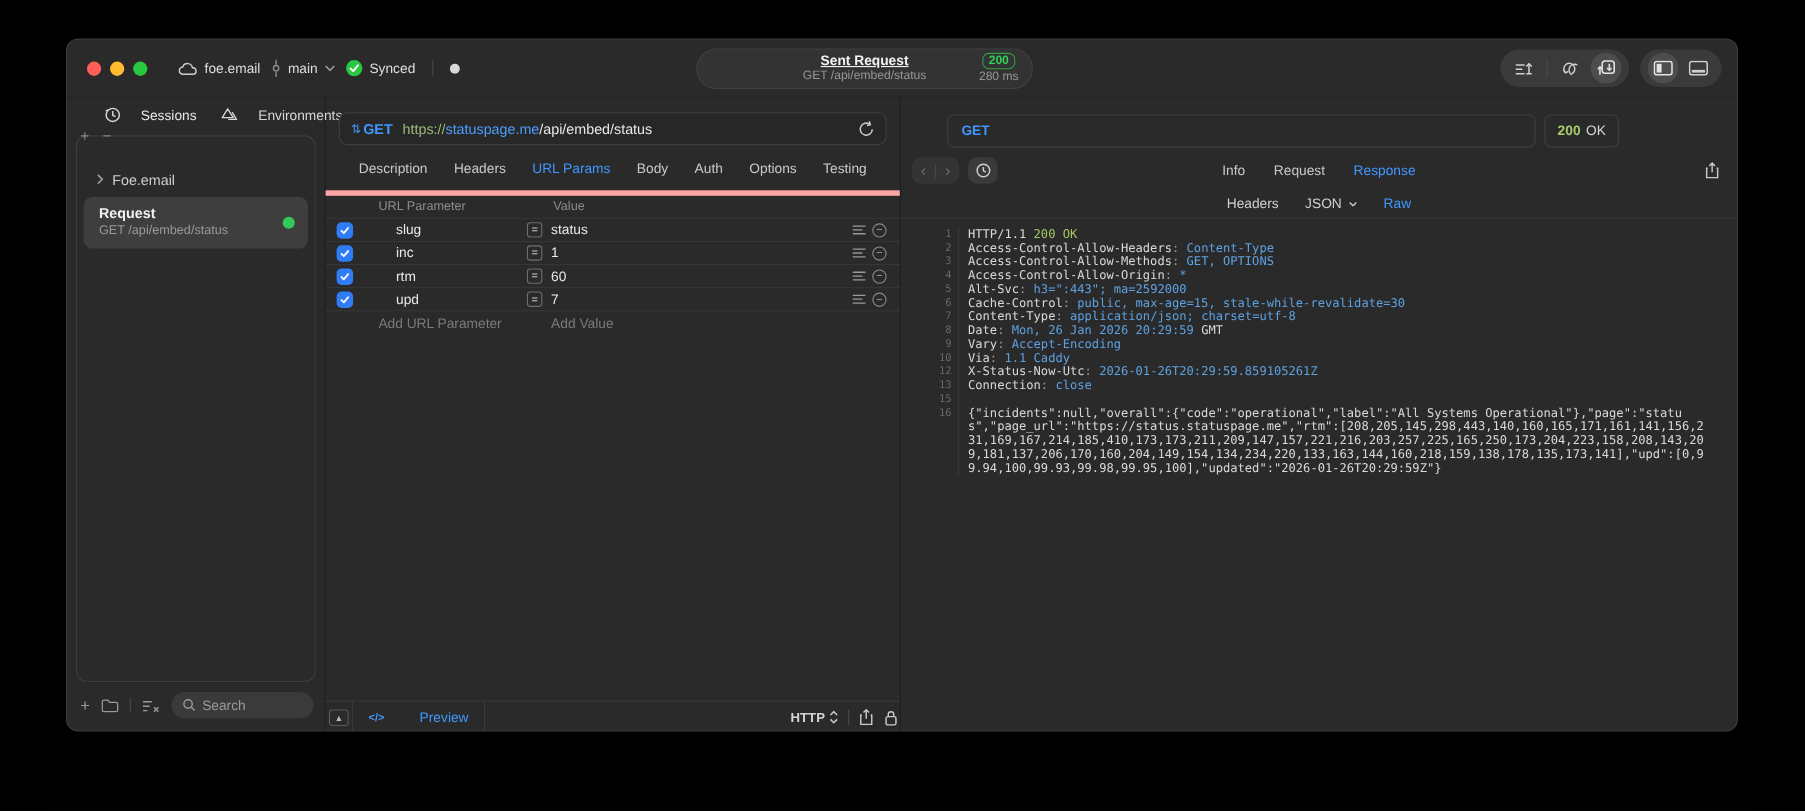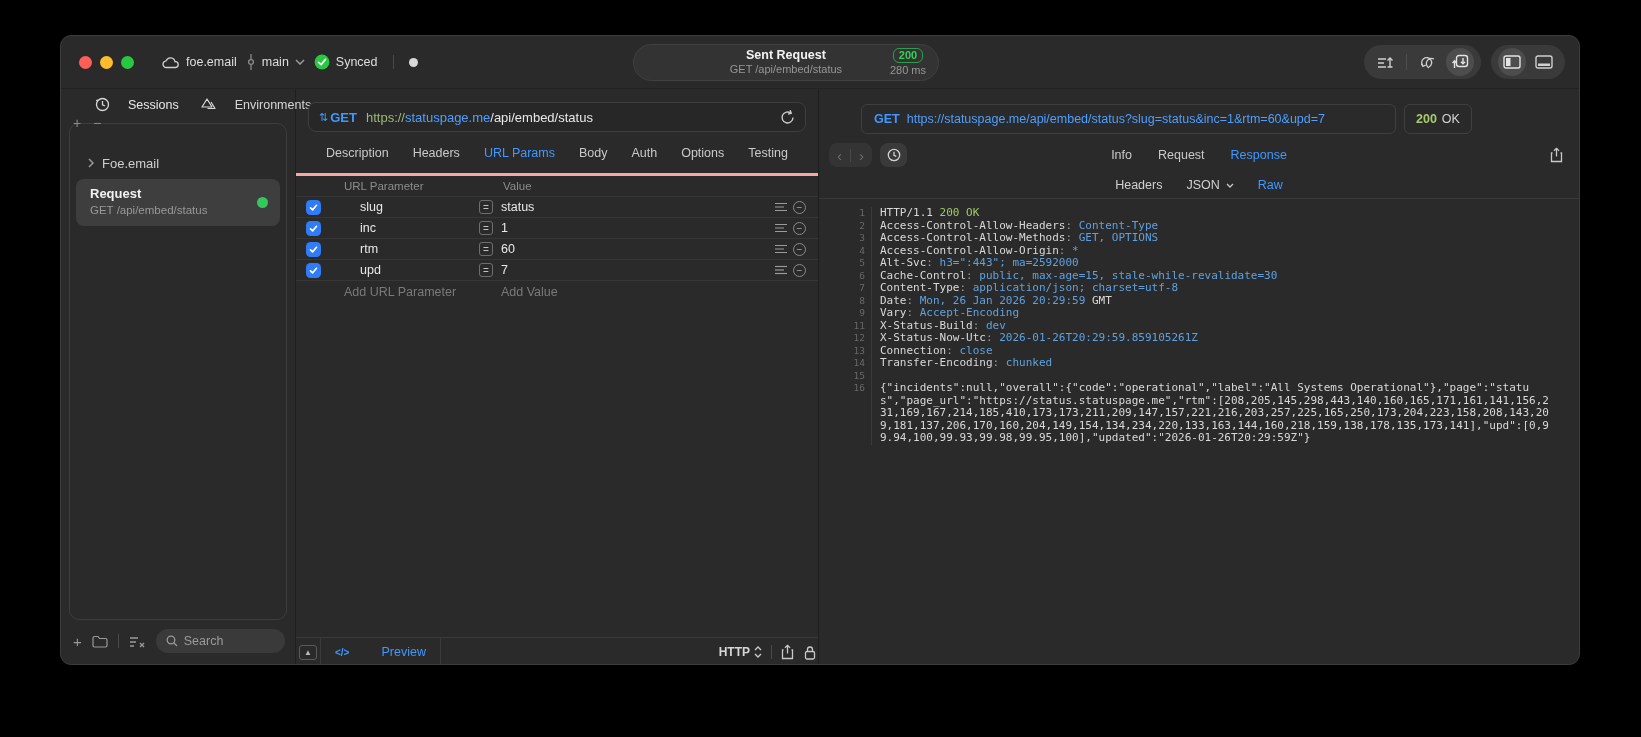--- a/index.html
+++ b/index.html
@@ -7,21 +7,21 @@
   
   .titlebar{position:relative;height:52px;display:flex;align-items:center;}
   .traffic{display:flex;gap:8px;padding-left:18px;}
   .light{width:13px;height:13px;border-radius:50%;}
   .tb-left{display:flex;align-items:center;margin-left:28px;gap:9px;color:#dedede;font-size:12.5px;}
   .tb-item{display:flex;align-items:center;gap:6px;}
   .tb-divider{width:1px;height:14px;background:#4a4a4a;margin:0 6px;}
   .tb-dot{width:9px;height:9px;border-radius:50%;background:#d8d8d8;}
   .tb-center{position:absolute;left:572px;top:8px;width:306px;height:37px;background:#333333;border:1px solid #404040;border-radius:19px;display:flex;align-items:center;box-sizing:border-box;}
   .tbc-main{flex:1;display:flex;flex-direction:column;align-items:center;justify-content:center;line-height:1.25;padding-left:48px;}
-  .tbc-title{color:#f2f2f2;font-size:12.5px;font-weight:700;}
+  .tbc-title{color:#f2f2f2;font-size:12.5px;font-weight:700;text-decoration:underline;}
   .tbc-sub{color:#969696;font-size:11px;}
   .tbc-right{display:flex;flex-direction:column;align-items:center;justify-content:center;padding-right:12px;line-height:1.2;}
   .badge-200{color:#32d158;border:1px solid #2f9e4a;border-radius:6px;font-size:11px;font-weight:600;padding:0 5px;}
   .tbc-ms{color:#969696;font-size:11px;margin-top:1px;}
   .tb-right{position:absolute;right:14px;top:9px;display:flex;gap:10px;}
   .icon-pill{background:#3a3a3a;border-radius:17px;height:34px;display:flex;align-items:center;padding:0 7px;gap:4px;}
   .pill-sep{width:1px;height:16px;background:#4e4e4e;margin:0 3px;}
   .icon-btn{width:28px;height:28px;border-radius:50%;display:flex;align-items:center;justify-content:center;}
   .icon-btn.hl{background:#4d4d4d;}
   svg.ic{display:block;}
@@ -45,21 +45,21 @@
   .search-pill{flex:1;height:24px;background:#3a3a3a;border-radius:13px;display:flex;align-items:center;gap:6px;padding:0 10px;color:#9a9a9a;font-size:12.5px;}
   
   .middle{width:523px;display:flex;flex-direction:column;border-right:1px solid #1e1e1e;box-sizing:border-box;}
   .url-bar{margin:13px 12px 0 12px;height:30px;background:#272727;border:1px solid #3e3e3e;border-radius:8px;display:flex;align-items:center;padding:0 10px;box-sizing:border-box;font-size:13px;}
   .method-updown{color:#4098ff;font-size:11px;margin-right:2px;}
   .method{color:#4098ff;font-weight:700;margin-right:9px;}
   .u-scheme{color:#9db87a;}
   .u-host{color:#4d9fff;}
   .u-path{color:#e8e8e8;}
   .url-spacer{flex:1;}
-  .req-tabs{height:41px;display:flex;align-items:center;justify-content:center;gap:24px;font-size:12.5px;border-bottom:3px solid #fca5a5;}
+  .req-tabs{height:41px;display:flex;align-items:center;justify-content:center;gap:24px;font-size:12.5px;border-bottom:5px solid #fca5a5;}
   .tab{color:#c9c9c9;cursor:default;}
   .tab.active{color:#4098ff;}
   .params{font-size:12.5px;}
   .phead{display:flex;height:20px;align-items:center;color:#8c8c8c;font-size:11.5px;border-bottom:1px solid #363636;}
   .phead .c1{margin-left:48px;}
   .phead .c2{position:absolute;left:207px;}
   .phead{position:relative;}
   .prow{display:flex;align-items:center;height:20px;border-bottom:1px solid #363636;position:relative;color:#e8e8e8;}
   .cb{position:absolute;left:10px;width:15px;height:15px;border-radius:4.5px;background:#2f7cf6;display:flex;align-items:center;justify-content:center;}
   .pname{position:absolute;left:36px;margin-left:28px;}
@@ -406,21 +406,20 @@
               <path d="M3.5 6.5 V4.5 a2.5 2.5 0 0 1 5 0 V6.5" fill="none" stroke="#c9c9c9" stroke-width="1.3"></path>
             </svg>
         </span>
       </div>
     </div>
 
     <div class="rightp">
       <div class="resp-top">
         <div class="resp-url-box">
           <span class="resp-method">GET</span>
-          <span class="resp-url">https://statuspage.me/api/embed/status?slug=status&amp;inc=1&amp;rtm=60&amp;upd=7</span>
         </div>
         <div class="resp-status">
           <span class="st-code">200</span>
           <span class="st-ok">OK</span>
         </div>
       </div>
       <div class="resp-toolbar">
         <div class="nav-pill">
           <span>‹</span>
           <span class="nav-sep"></span>
@@ -483,36 +482,32 @@
           </div>
           <div class="crow">
             <span class="num">8</span>
             <span class="txt"><span class="p">Date</span><span class="d">: </span><span class="b">Mon, 26 Jan 2026 20:29:59</span><span class="p"> GMT</span></span>
           </div>
           <div class="crow">
             <span class="num">9</span>
             <span class="txt"><span class="p">Vary</span><span class="d">: </span><span class="b">Accept-Encoding</span></span>
           </div>
           <div class="crow">
-            <span class="num">11</span>
-            <span class="txt"><span class="p">X-Status-Build</span><span class="d">: </span><span class="b">dev</span></span>
+            <span class="num">10</span>
+            <span class="txt"><span class="p">Via</span><span class="d">: </span><span class="b">1.1 Caddy</span></span>
           </div>
           <div class="crow">
             <span class="num">12</span>
             <span class="txt"><span class="p">X-Status-Now-Utc</span><span class="d">: </span><span class="b">2026-01-26T20:29:59.859105261Z</span></span>
           </div>
           <div class="crow">
             <span class="num">13</span>
             <span class="txt"><span class="p">Connection</span><span class="d">: </span><span class="b">close</span></span>
           </div>
           <div class="crow">
-            <span class="num">14</span>
-            <span class="txt"><span class="p">Transfer-Encoding</span><span class="d">: </span><span class="b">chunked</span></span>
-          </div>
-          <div class="crow">
             <span class="num">15</span>
             <span class="txt"></span>
           </div>
           <div class="crow">
             <span class="num">16</span>
             <span class="txt"><span class="p">{"incidents":null,"overall":{"code":"operational","label":"All Systems Operational"},"page":"status","page_url":"https://status.statuspage.me","rtm":[208,205,145,298,443,140,160,165,171,161,141,156,231,169,167,214,185,410,173,173,211,209,147,157,221,216,203,257,225,165,250,173,204,223,158,208,143,209,181,137,206,170,160,204,149,154,134,234,220,133,163,144,160,218,159,138,178,135,173,141],"upd":[0,99.94,100,99.93,99.98,99.95,100],"updated":"2026-01-26T20:29:59Z"}</span></span>
           </div>
         </div>
     </div>
 

